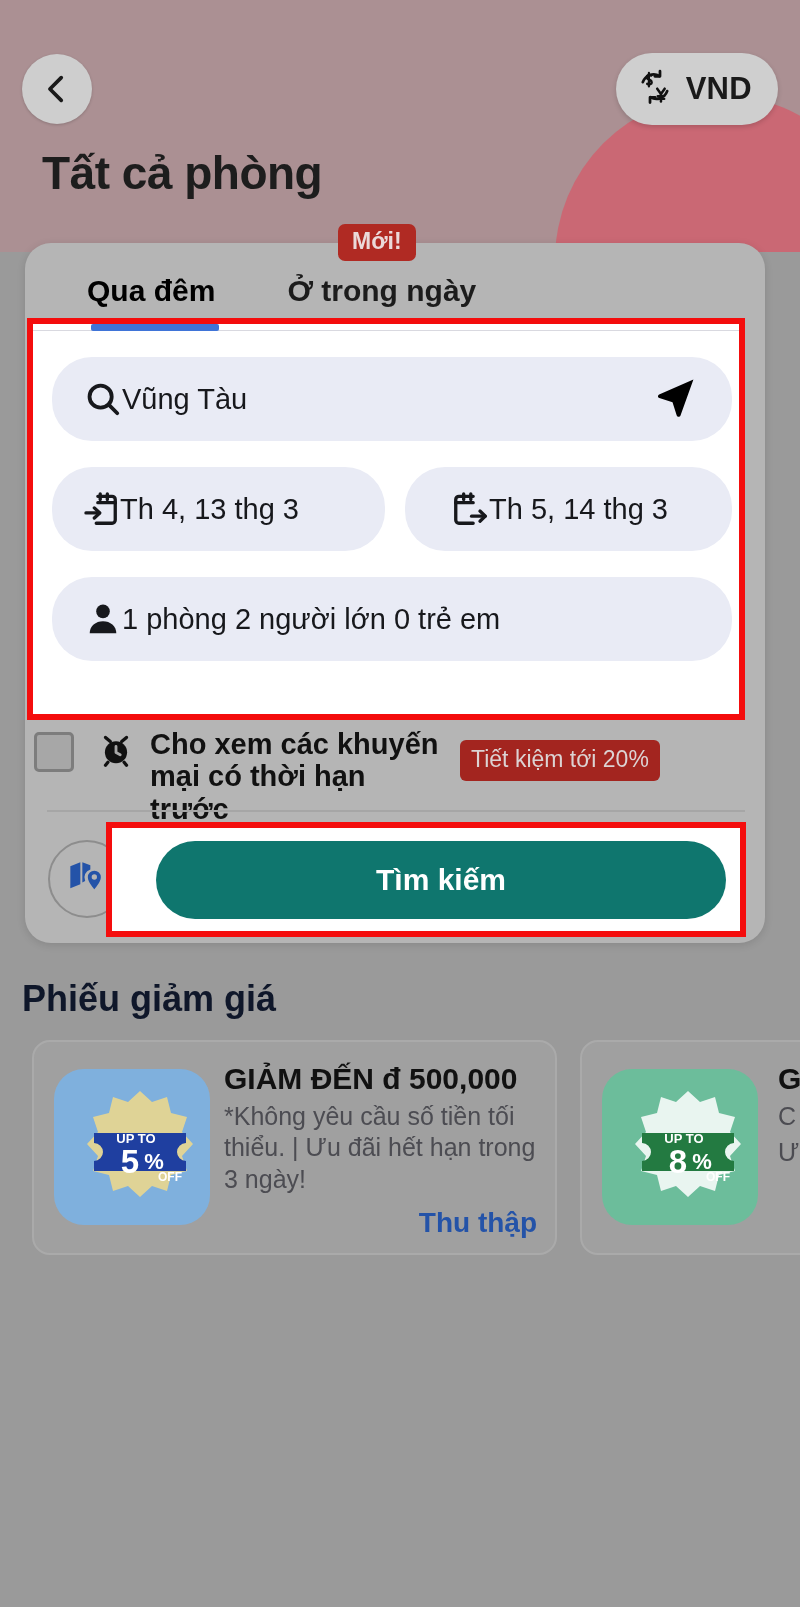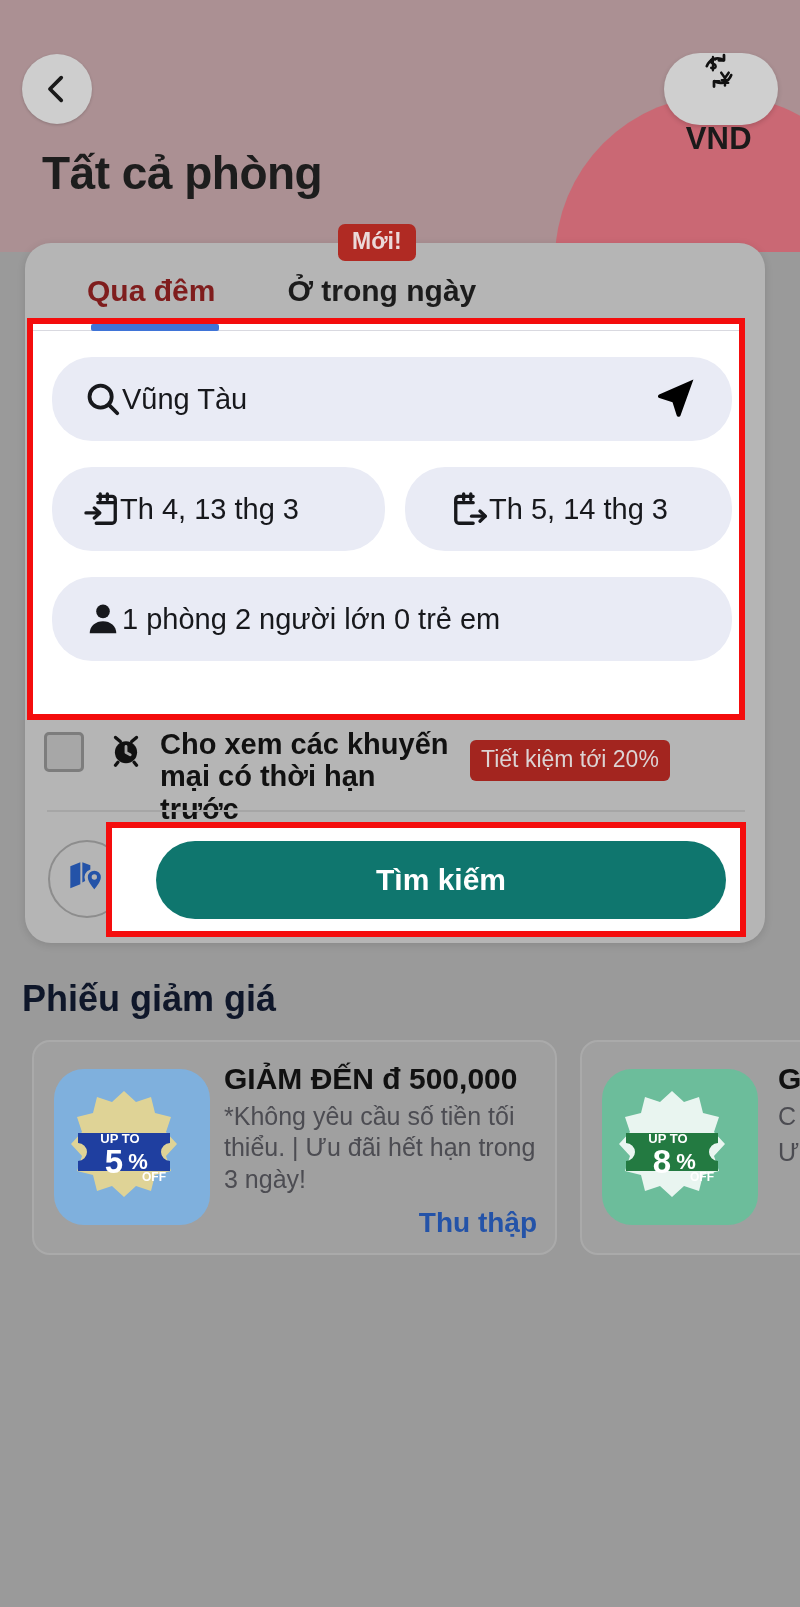--- a/index.html
+++ b/index.html
@@ -37,23 +37,22 @@
     background: #cecece;
     display: flex; align-items: center; justify-content: center;
     box-shadow: 0 1px 3px rgba(0,0,0,.18);
   }
   .back-btn svg { display:block; }
   .currency-btn {
     position: absolute; right: 22px; top: 53px;
     height: 72px; padding: 0 26px 0 22px;
     border-radius: 36px;
     background: #cfcfcf;
-    display: flex; align-items: center; gap: 28px;
+    display: flex; align-items: center; gap: 14px;
     box-shadow: 0 2px 5px rgba(0,0,0,.16);
-    flex-direction: column;
   }
   .currency-label {
     font-size: 31px; font-weight: 700; color: #1a1a1a;
     letter-spacing: .3px;
   }
   .page-title {
     position: absolute; left: 42px; top: 150px;
     font-size: 46px; font-weight: 800; color: #1d1d1d;
     letter-spacing: -.5px;
     line-height: 1;
@@ -80,21 +79,21 @@
 
   
   .tabs {
     position: absolute; left: 25px; top: 258px;
     width: 740px; height: 66px;
     display: flex; align-items: center;
     padding-left: 62px; gap: 72px;
     z-index: 4;
   }
   .tab { font-size: 30px; font-weight: 600; color: #1c1c1c; }
-  .tab.active { color: #7f1d1d; }
+  .tab.active { color: #000000; }
 
   
   .hl-fields {
     position: absolute; left: 27px; top: 318px;
     width: 718px; height: 402px;
     border: 6px solid #f40d0d;
     background: #ffffff;
     z-index: 5;
   }
   .tab-underline {
@@ -123,21 +122,21 @@
   .field-text {
     font-size: 29px; color: #17181c; font-weight: 400;
     white-space: nowrap;
   }
   .nav-arrow {
     position: absolute; right: 34px; top: 50%; transform: translateY(-50%);
   }
 
   
   .promo-row {
-    position: absolute; left: 22px; top: 716px;
+    position: absolute; left: 12px; top: 716px;
     width: 668px; height: 80px;
     display: flex; align-items: flex-start;
     padding: 12px 0 0 22px;
     z-index: 2;
   }
   .checkbox {
     width: 40px; height: 40px;
     border: 3px solid #7d7d7d;
     border-radius: 5px;
     background: #a7a7a7;
@@ -205,21 +204,21 @@
     border-radius: 18px;
     overflow: hidden;
   }
   .coupon-1 { left: 32px; width: 525px; height: 215px; }
   .coupon-2 { left: 580px; width: 248px; height: 215px; }
 
   .coupon-thumb {
     position: absolute; left: 20px; top: 27px;
     width: 156px; height: 156px;
     border-radius: 30px;
-    display: flex; align-items: center; justify-content: flex-start;
+    display: flex; align-items: center; justify-content: flex-end;
   }
   .thumb-blue { background: #7fb0dd; }
   .thumb-green { background: #6cbd9b; }
 
   .coupon-body {
     position: absolute; left: 190px; top: 20px; right: 12px;
   }
   .coupon-headline {
     font-size: 30px; font-weight: 800; color: #111;
     white-space: nowrap;

